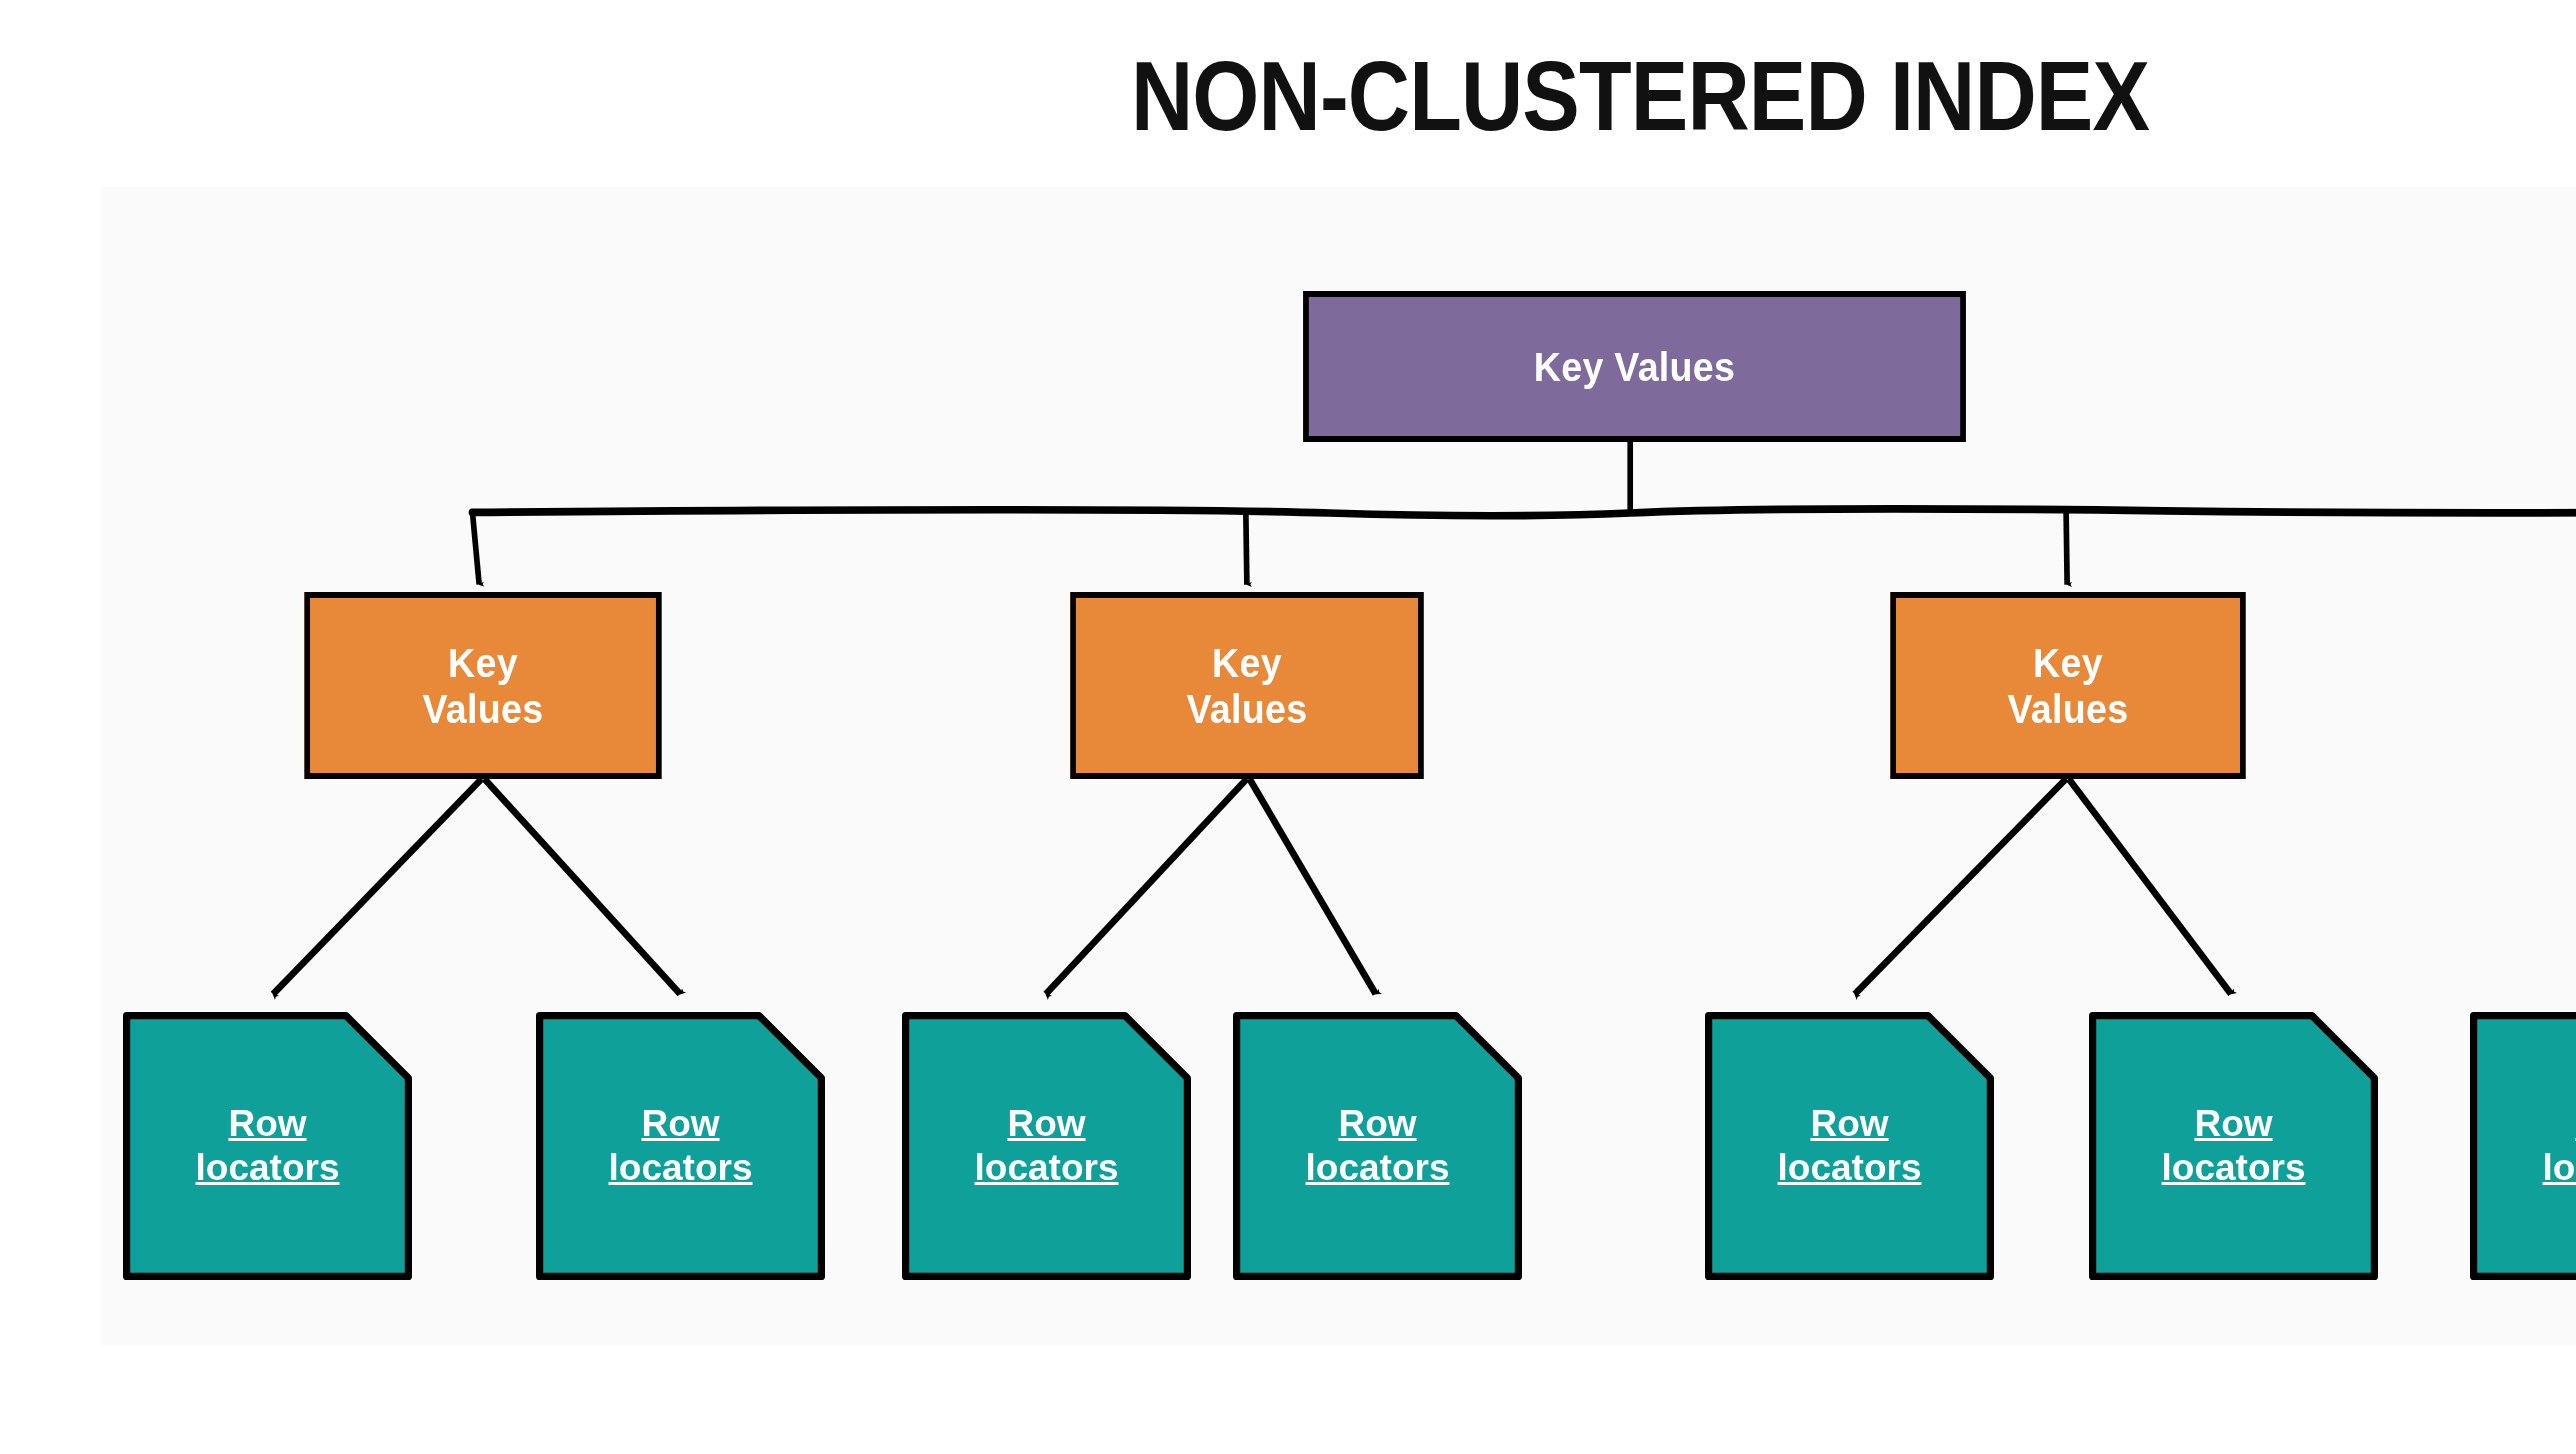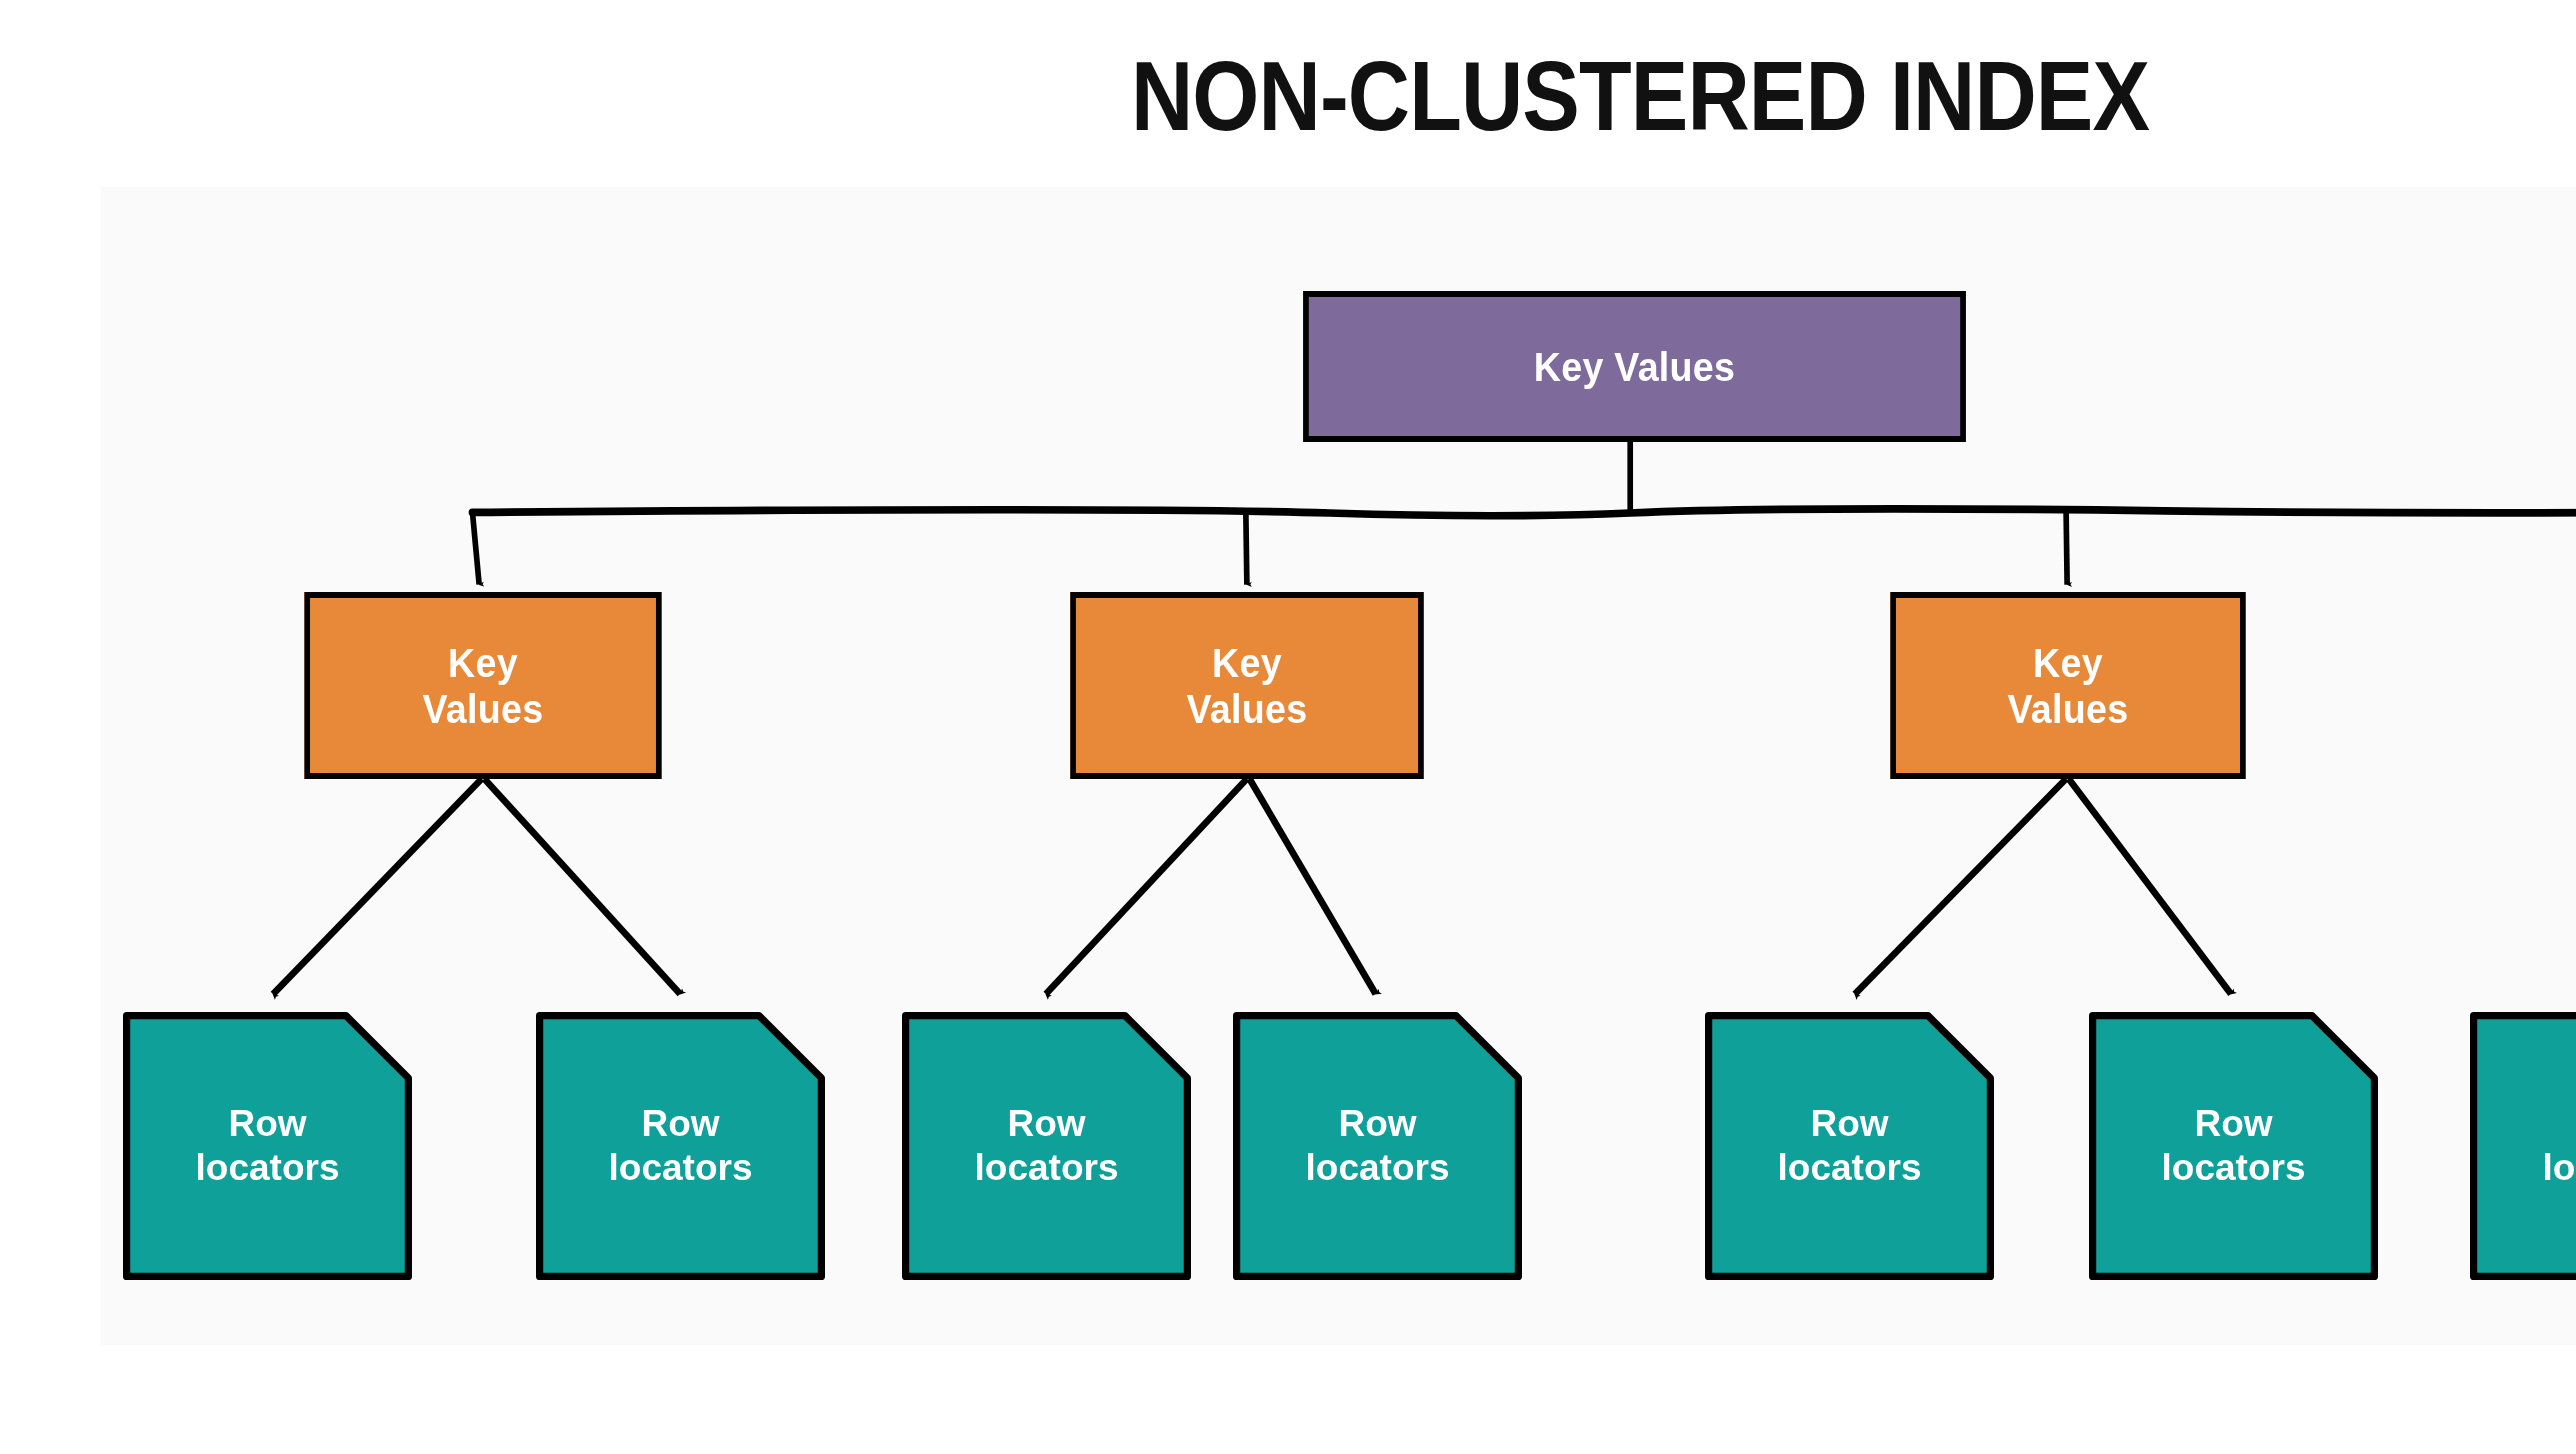--- a/index.html
+++ b/index.html
@@ -103,20 +103,21 @@
     height: 100%;
     display: flex;
     align-items: center;
     justify-content: center;
     text-align: center;
     color: #FFFFFF;
     font-weight: 700;
     font-size: 37px;
     line-height: 1.2;
     white-space: pre-line;
+    text-decoration: underline;
   }
 
   .node-label {
     white-space: pre-line;
     display: block;
   }
 </style>
 </head>
 <body>
 

